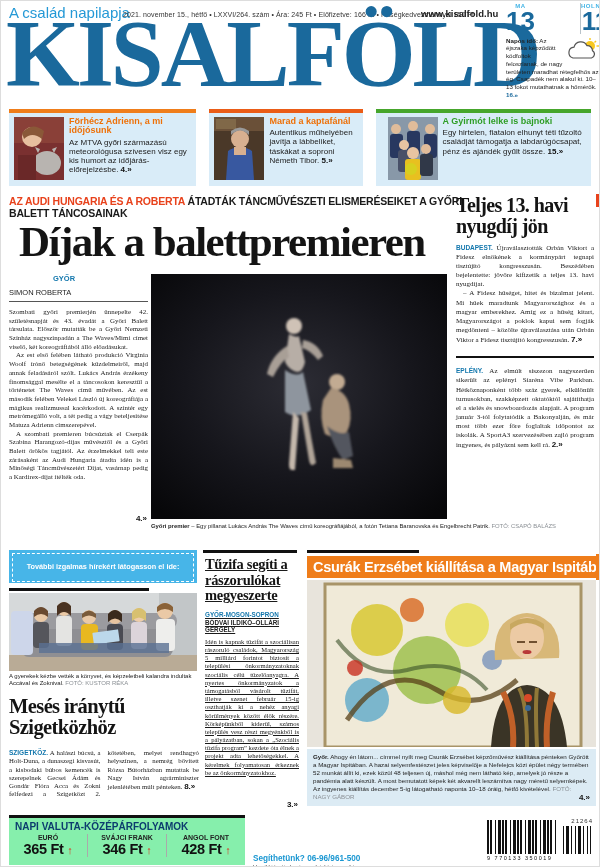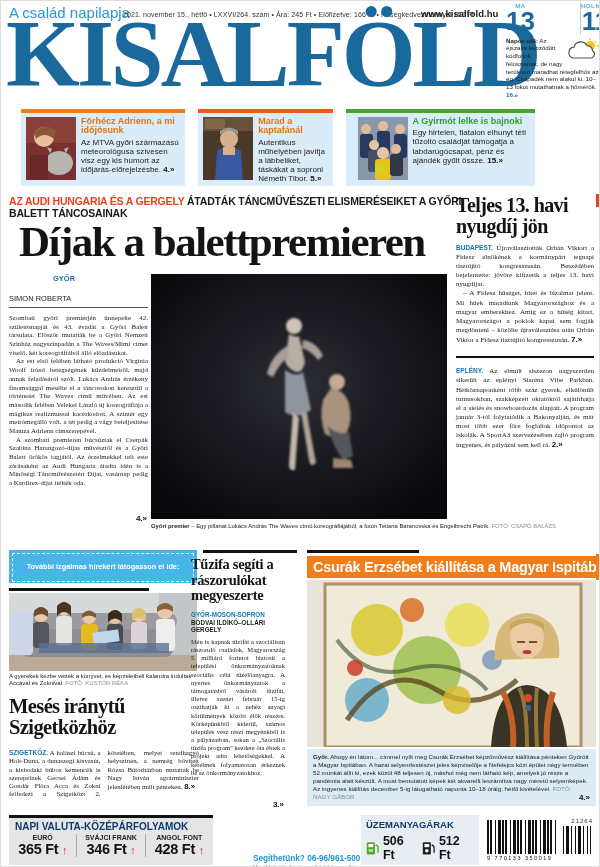--- a/index.html
+++ b/index.html
@@ -20,21 +20,21 @@
   .w-cell{flex:1;}
   .w-cell+.w-cell{border-left:1px solid #b9c3c9;}
   .w-label{font-size:6px;font-weight:bold;color:#45b5e6;letter-spacing:.6px;}
   .w-temp{font-size:26px;font-weight:bold;color:#1a699c;line-height:.95;}
   .w-desc{margin-top:3px;font-size:6.2px;line-height:1.25;color:#222;}
   .w-desc .w-cond{font-weight:bold;}
   .w-icon{float:right;margin:1px 0 1px 2px;}
   .w-ref{font-weight:bold;color:#1a699c;}
 
   
-  .teasers{left:20px;top:108px;width:514px;height:77px;display:flex;gap:13px;}
+  .teasers{left:8px;top:108px;width:582px;height:77px;display:flex;gap:13px;}
   .teaser{background:#d9ecf8;border-top:4px solid;box-sizing:border-box;padding:4px 5px;display:flex;gap:5px;}
   .teaser-1{width:196px;border-color:#ef7d1a;}
   .teaser-2{width:160px;border-color:#ea5c17;}
   .teaser-3{width:225px;border-color:#46a62c;padding-left:12px;}
   .t-photo{flex:0 0 50px;height:63px;}
   .t-title{font-size:9px;font-weight:bold;line-height:1.05;margin-bottom:2px;}
   .teaser-1 .t-title,.teaser-2 .t-title{color:#ee7108;}
   .teaser-3 .t-title{color:#2f9e26;}
   .t-text{font-size:8px;line-height:1.13;color:#222;}
   .t-ref{font-weight:bold;font-size:8px;color:#111;}
@@ -42,21 +42,21 @@
   
   .kicker{left:8px;top:194px;width:460px;font-size:10.5px;font-weight:bold;letter-spacing:-.2px;}
   .kicker .hl{color:#e8421c;}
   .kicker .rest{color:#1a1a1a;}
   .red-sliver{left:595px;top:193px;width:5px;height:13px;background:#e8421c;}
   .orange-sliver{left:595px;top:553px;width:5px;height:26px;background:#ef7d1a;}
   .headline{left:6px;top:206px;width:448px;font-family:"Liberation Serif",serif;font-weight:bold;
             font-size:43px;line-height:1.05;letter-spacing:-1.5px;color:#141414;}
   .lead-col{left:8px;top:273px;width:139px;height:249px;overflow:hidden;}
   .loc{font-size:7.5px;font-weight:bold;color:#1377ad;margin-left:44px;}
-  .byline{font-size:7.5px;color:#222;margin-top:11px;}
+  .byline{font-size:7.5px;color:#222;margin-top:5px;}
   .thin-rule{border:none;border-top:1px solid #555;margin:4px 0 6px;}
   .lead-col p{margin:0;font-family:"Liberation Serif",serif;font-size:6.9px;line-height:1.26;
               text-align:justify;color:#1c1c1c;}
   .lead-col p.ind{text-indent:7px;}
   .pageref{font-family:"Liberation Sans",sans-serif;font-size:8px;font-weight:bold;color:#111;}
   .lead-ref{right:0;bottom:0;background:#fff;padding:0 1px 0 4px;}
   .lead-colwrap{left:8px;top:273px;width:139px;height:249px;}
 
   .ballet-photo{left:150px;top:273px;width:296px;height:245px;}
   .main-caption{left:150px;top:522px;width:448px;font-size:5.9px;white-space:nowrap;overflow:hidden;color:#222;}
@@ -86,39 +86,39 @@
 
   
   .kids-photo{left:8px;top:592px;width:188px;height:78px;}
   .kids-caption{left:8px;top:672px;width:188px;font-size:6px;line-height:1.2;color:#222;}
   .meses-head{left:8px;top:695px;width:192px;font-family:"Liberation Serif",serif;font-weight:bold;
               font-size:20.5px;line-height:1.03;letter-spacing:-.6px;color:#141414;}
   .meses-body{left:8px;top:748px;width:190px;height:60px;column-count:2;column-gap:7px;
               font-family:"Liberation Serif",serif;font-size:6.8px;line-height:1.22;text-align:justify;}
 
   
-  .tuzifa{left:190px;top:556px;width:94px;height:252px;}
+  .tuzifa{left:204px;top:556px;width:94px;height:252px;text-decoration:underline;}
   .tz-title{font-family:"Liberation Serif",serif;font-weight:bold;font-size:14.5px;line-height:1.08;
             letter-spacing:-.3px;color:#141414;margin:0 0 7px;}
   .tz-region{font-size:6.3px;font-weight:bold;color:#1377ad;}
   .tz-byline{font-size:6.3px;font-weight:bold;color:#222;margin:1px 0 5px;}
   .tz-body{font-family:"Liberation Serif",serif;font-size:6.6px;line-height:1.24;text-align:justify;}
   .tz-ref{right:0;bottom:0;background:#fff;padding:0 1px 0 4px;}
 
   
   .exh-banner{left:306px;top:555px;width:289px;height:22px;background:#ef7d1a;color:#fff;
               font-size:14.5px;font-weight:bold;letter-spacing:-.3px;line-height:22px;
               padding:0 6px;box-sizing:border-box;white-space:nowrap;overflow:hidden;}
   .exh-photo{left:306px;top:579px;width:289px;height:167px;}
   .exh-caption{left:306px;top:748px;width:289px;height:57px;background:#dcebf4;box-sizing:border-box;
                padding:4px 6px;font-size:6.2px;line-height:1.3;color:#222;}
   .exh-ref{right:6px;bottom:3px;background:#dcebf4;padding-left:4px;}
 
   
-  .valuta{left:8px;top:814px;width:204px;height:50px;background:#e5e5e5;border-top:3px solid #111;box-sizing:border-box;}
+  .valuta{left:8px;top:814px;width:236px;height:50px;background:#86efac;border-top:3px solid #111;box-sizing:border-box;}
   .v-title{font-size:10px;font-weight:bold;color:#0c3c6e;margin:3px 0 2px 6px;}
   .v-row{display:flex;text-align:center;}
   .v-cell{flex:1;}
   .v-cell+.v-cell{border-left:1px solid #aaa;}
   .v-label{font-size:7px;font-weight:bold;color:#222;}
   .v-value{font-size:14.5px;font-weight:900;color:#111;letter-spacing:-.3px;}
   .v-arrow{color:#e02818;font-size:11px;font-weight:bold;}
 
   .help{left:252px;top:817px;width:104px;margin-top:36px;}
   .h-title{font-size:8.2px;font-weight:bold;color:#1a97d2;white-space:nowrap;}
@@ -222,21 +222,21 @@
         <circle cx="23" cy="52" r="6" fill="#d8d020"></circle>
       </svg>
       <div>
         <div class="t-title">A Gyirmót lelke is bajnoki</div>
         <div class="t-text"><span>Egy hirtelen, fiatalon elhunyt téti tűzoltó családját támogatja a labdarúgócsapat, pénz és ajándék gyűlt össze. </span><span class="t-ref">15.»</span></div>
       </div>
     </div>
   </div>
 
   <div class="abs kicker">
-    <span class="hl">AZ AUDI HUNGARIA ÉS A GERGELY</span><span class="rest"> ÁTADTÁK TÁNCMŰVÉSZETI ELISMERÉSEIKET A GYŐRI BALETT TÁNCOSAINAK</span>
+    <span class="hl">AZ AUDI HUNGARIA ÉS A ROBERTA</span><span class="rest"> ÁTADTÁK TÁNCMŰVÉSZETI ELISMERÉSEIKET A GYŐRI BALETT TÁNCOSAINAK</span>
   </div>
   <div class="abs red-sliver"></div>
   <div class="abs orange-sliver"></div>
   <h1 class="abs headline" style="margin:12px">Díjak a balettpremieren</h1>
 
   <div class="abs lead-colwrap">
     <div class="lead-col" style="position:relative;left:0;top:0">
       <div class="loc">GYŐR</div>
       <div class="byline">SIMON ROBERTA</div>
       <hr class="thin-rule">
@@ -398,39 +398,20 @@
 
   <div class="abs help">
     <div class="h-title"><span>Segíthetünk?</span> <span>06-96/961-500</span></div>
     <div class="h-text">
       <span>Ha cikktémát akar javasolni, hívja a győri szerkesztőséget reggel 7 és délután 5 óra között.</span><br>
       <span class="h-lead">Nem kapott újságot?</span><span> 06-46/998-800</span><br>
       <span class="h-lead">Hirdetést akar feladni?</span><span> 06-96/504-422</span>
     </div>
   </div>
 
-  <div class="abs fuel">
-    <div class="f-title">ÜZEMANYAGÁRAK</div>
-    <div class="f-row">
-      <svg width="16" height="18" viewBox="0 0 16 18">
-        <rect x="1" y="2" width="10" height="15" rx="1.5" fill="#4aa828"></rect>
-        <rect x="3" y="4" width="6" height="4" fill="#fff"></rect>
-        <text x="6" y="14" font-size="5" fill="#fff" text-anchor="middle" font-family="Liberation Sans,sans-serif" font-weight="bold">95</text>
-        <path d="M12 5 q3 1 3 4 l0 6" stroke="#4aa828" stroke-width="1.6" fill="none"></path>
-      </svg>
-      <span class="f-price">506 Ft</span>
-      <svg width="16" height="18" viewBox="0 0 16 18">
-        <rect x="1" y="2" width="10" height="15" rx="1.5" fill="#1f1f22"></rect>
-        <rect x="3" y="4" width="6" height="4" fill="#fff"></rect>
-        <circle cx="6" cy="12.5" r="2.2" fill="#fff"></circle>
-        <path d="M12 5 q3 1 3 4 l0 6" stroke="#1f1f22" stroke-width="1.6" fill="none"></path>
-      </svg>
-      <span class="f-price">512 Ft</span>
-    </div>
-  </div>
 
   <div class="abs barcode">
     <span class="bc-issue">21264</span>
     <div class="bc-main"></div>
     <div class="bc-addon"></div>
     <span class="bc-number">9 770133 350019</span>
   </div>
 
 </div>
 

